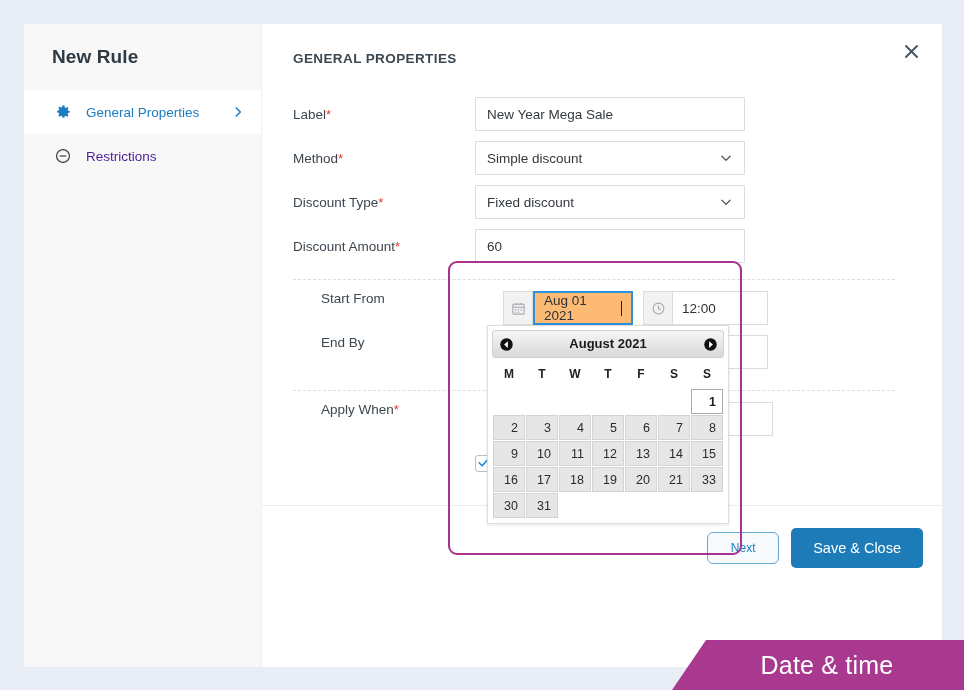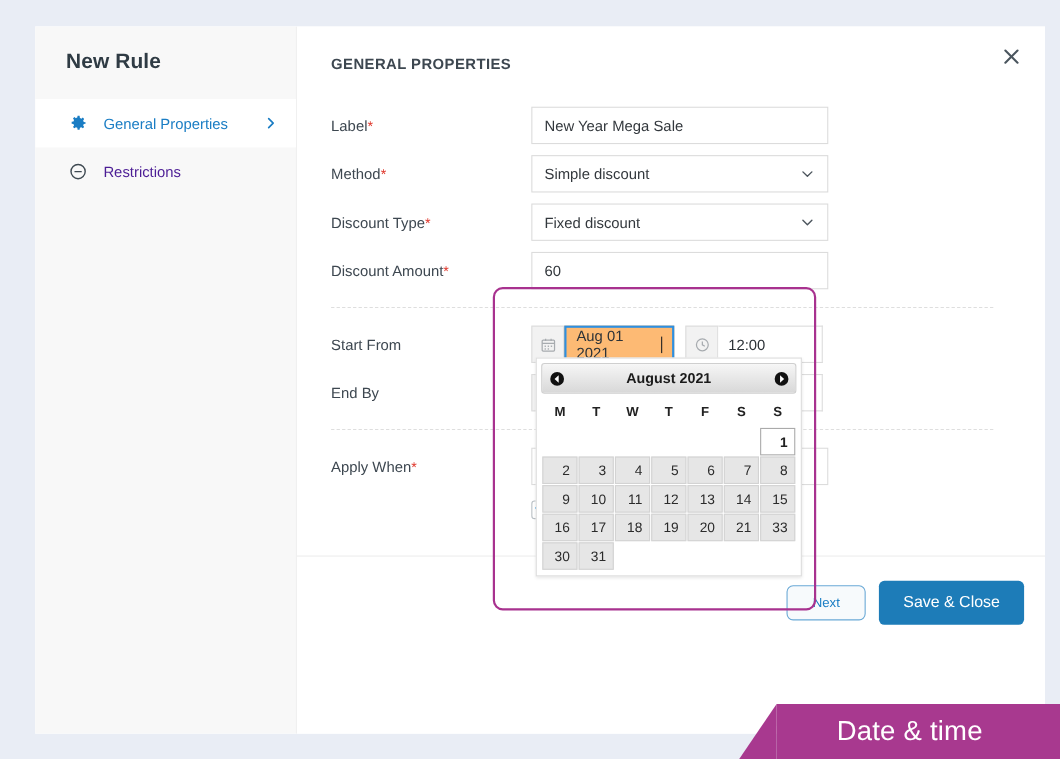--- a/index.html
+++ b/index.html
@@ -8,21 +8,21 @@
     width: 964px; height: 690px;
     background: #e9edf5;
     font-family: "Liberation Sans", sans-serif;
     overflow: hidden;
     position: relative;
   }
 
   
   #modal {
     position: absolute;
-    left: 32px; top: 24px;
+    left: 24px; top: 24px;
     width: 918px; height: 643px;
     background: #ffffff;
     display: flex;
     overflow: hidden;
   }
 
   
   #sidebar {
     width: 238px;
     background: #f8f8f8;
@@ -96,21 +96,21 @@
   .selbox { justify-content: space-between; cursor: pointer; }
   .sel-chev { color: #4d565e; display: flex; align-items: center; }
 
   .sep-dashed {
     border-top: 1px dashed #dedede;
     margin: 11px 0 11px 0;
     height: 0;
   }
 
   
-  .daterow { display: flex; align-items: center; height: 44px; }
+  .daterow { display: flex; align-items: flex-start; height: 44px; margin-left: 28px; }
   .dgroup { display: flex; align-items: stretch; }
   .icobtn {
     width: 30px; height: 34px;
     background: #f2f2f2;
     border: 1px solid #dcdcdc;
     display: flex; align-items: center; justify-content: center;
     cursor: pointer;
   }
   .dinput {
     width: 100px; height: 34px;

